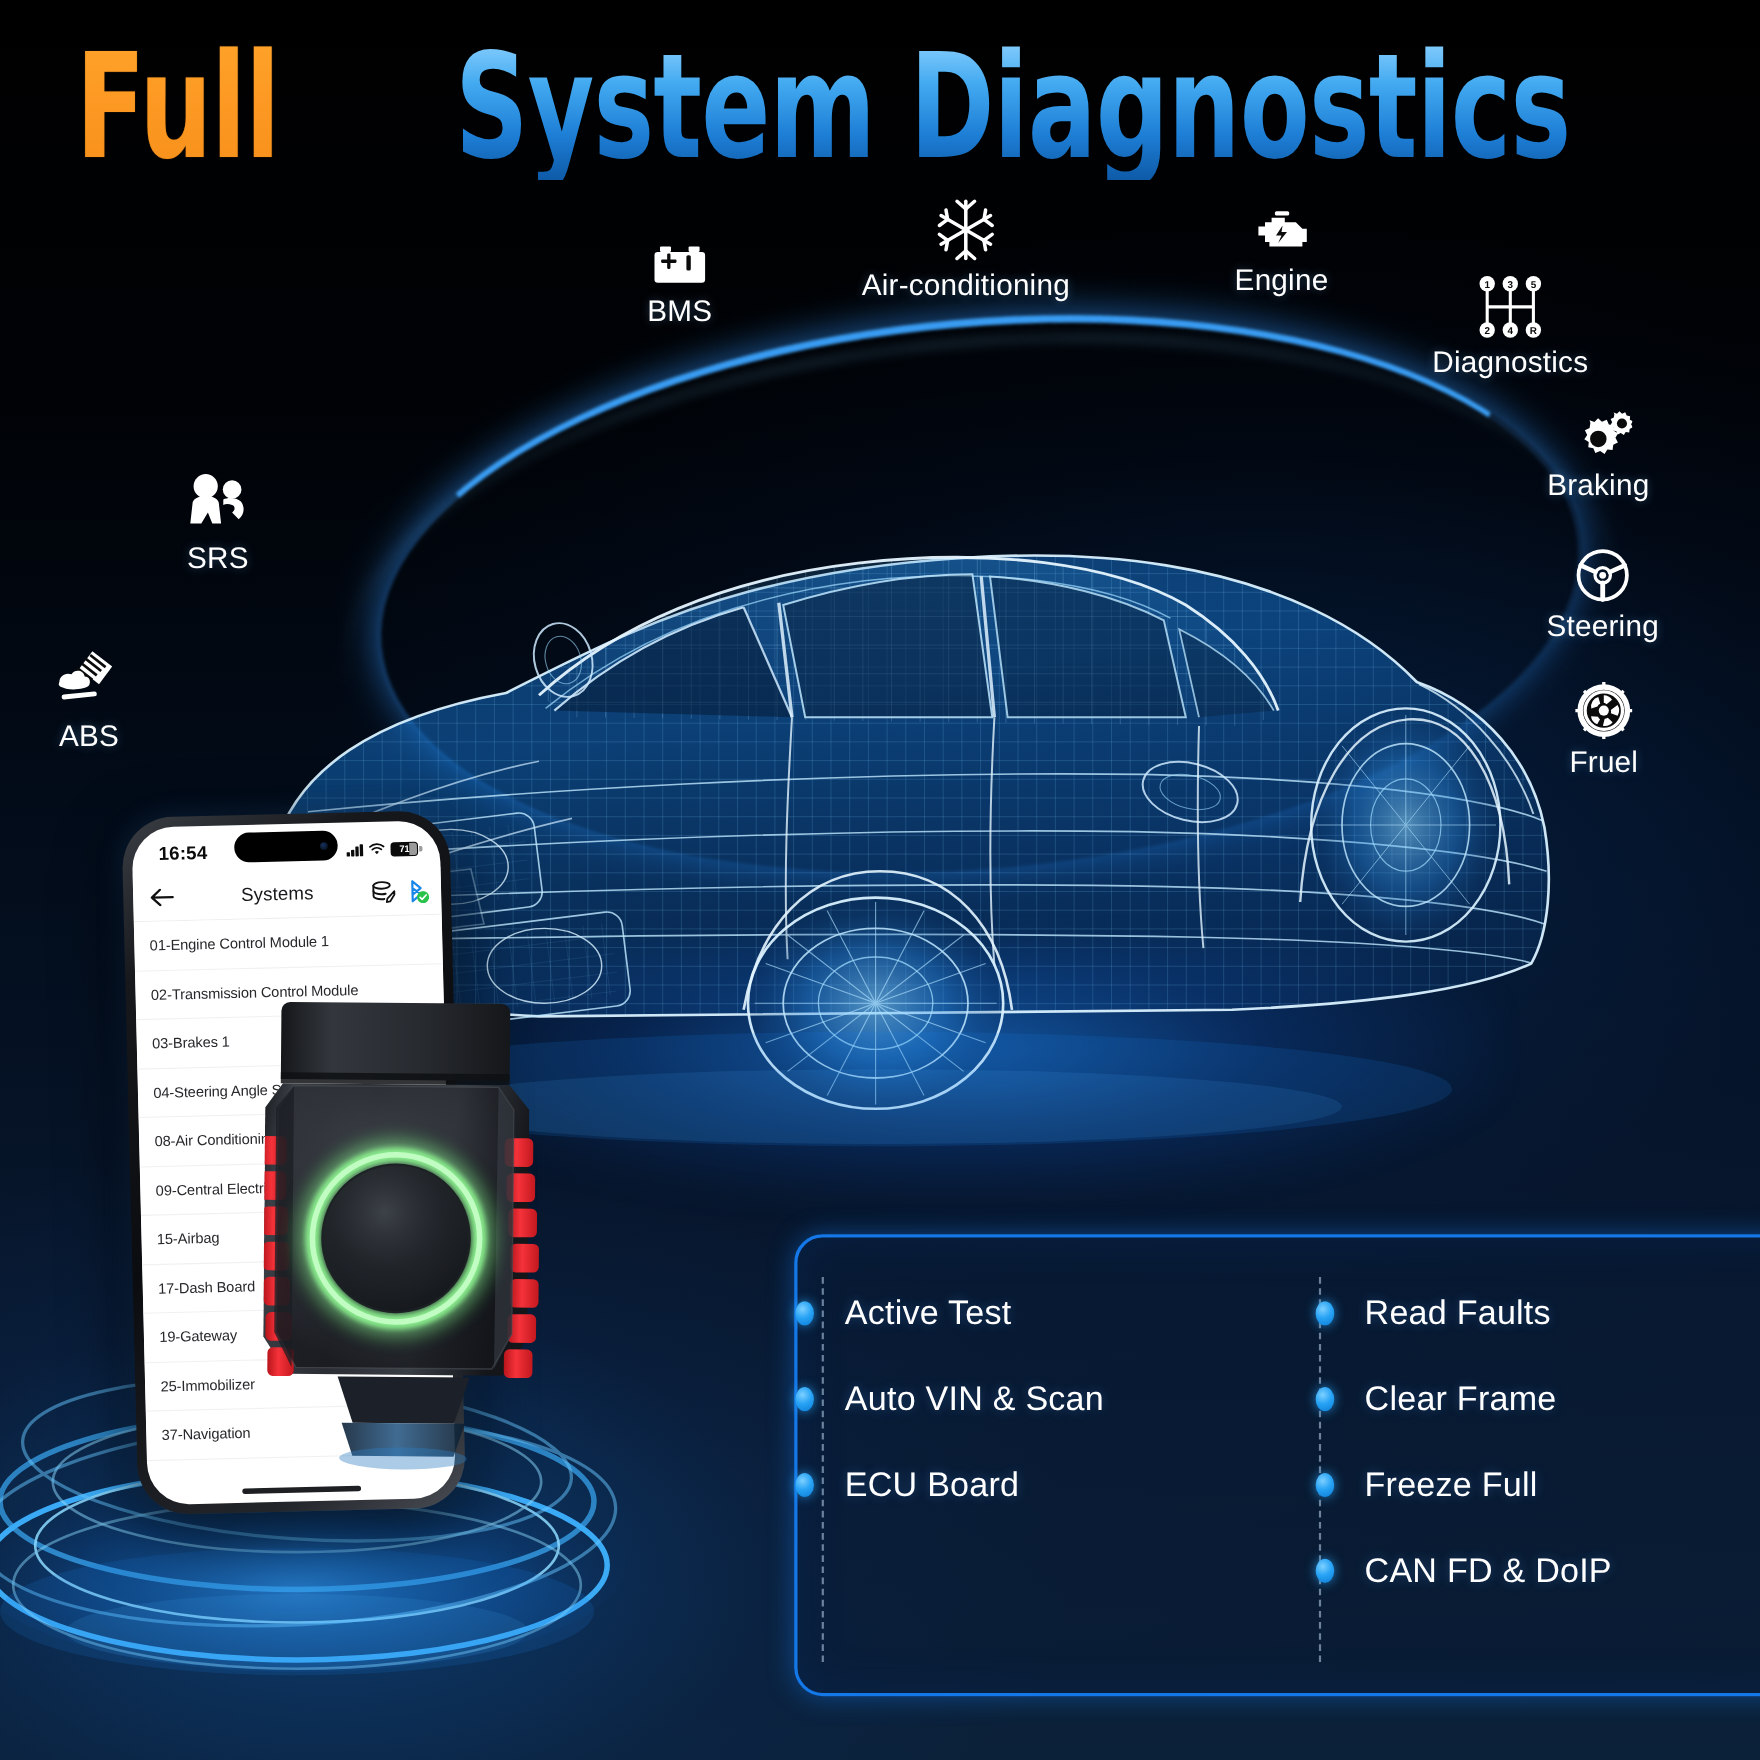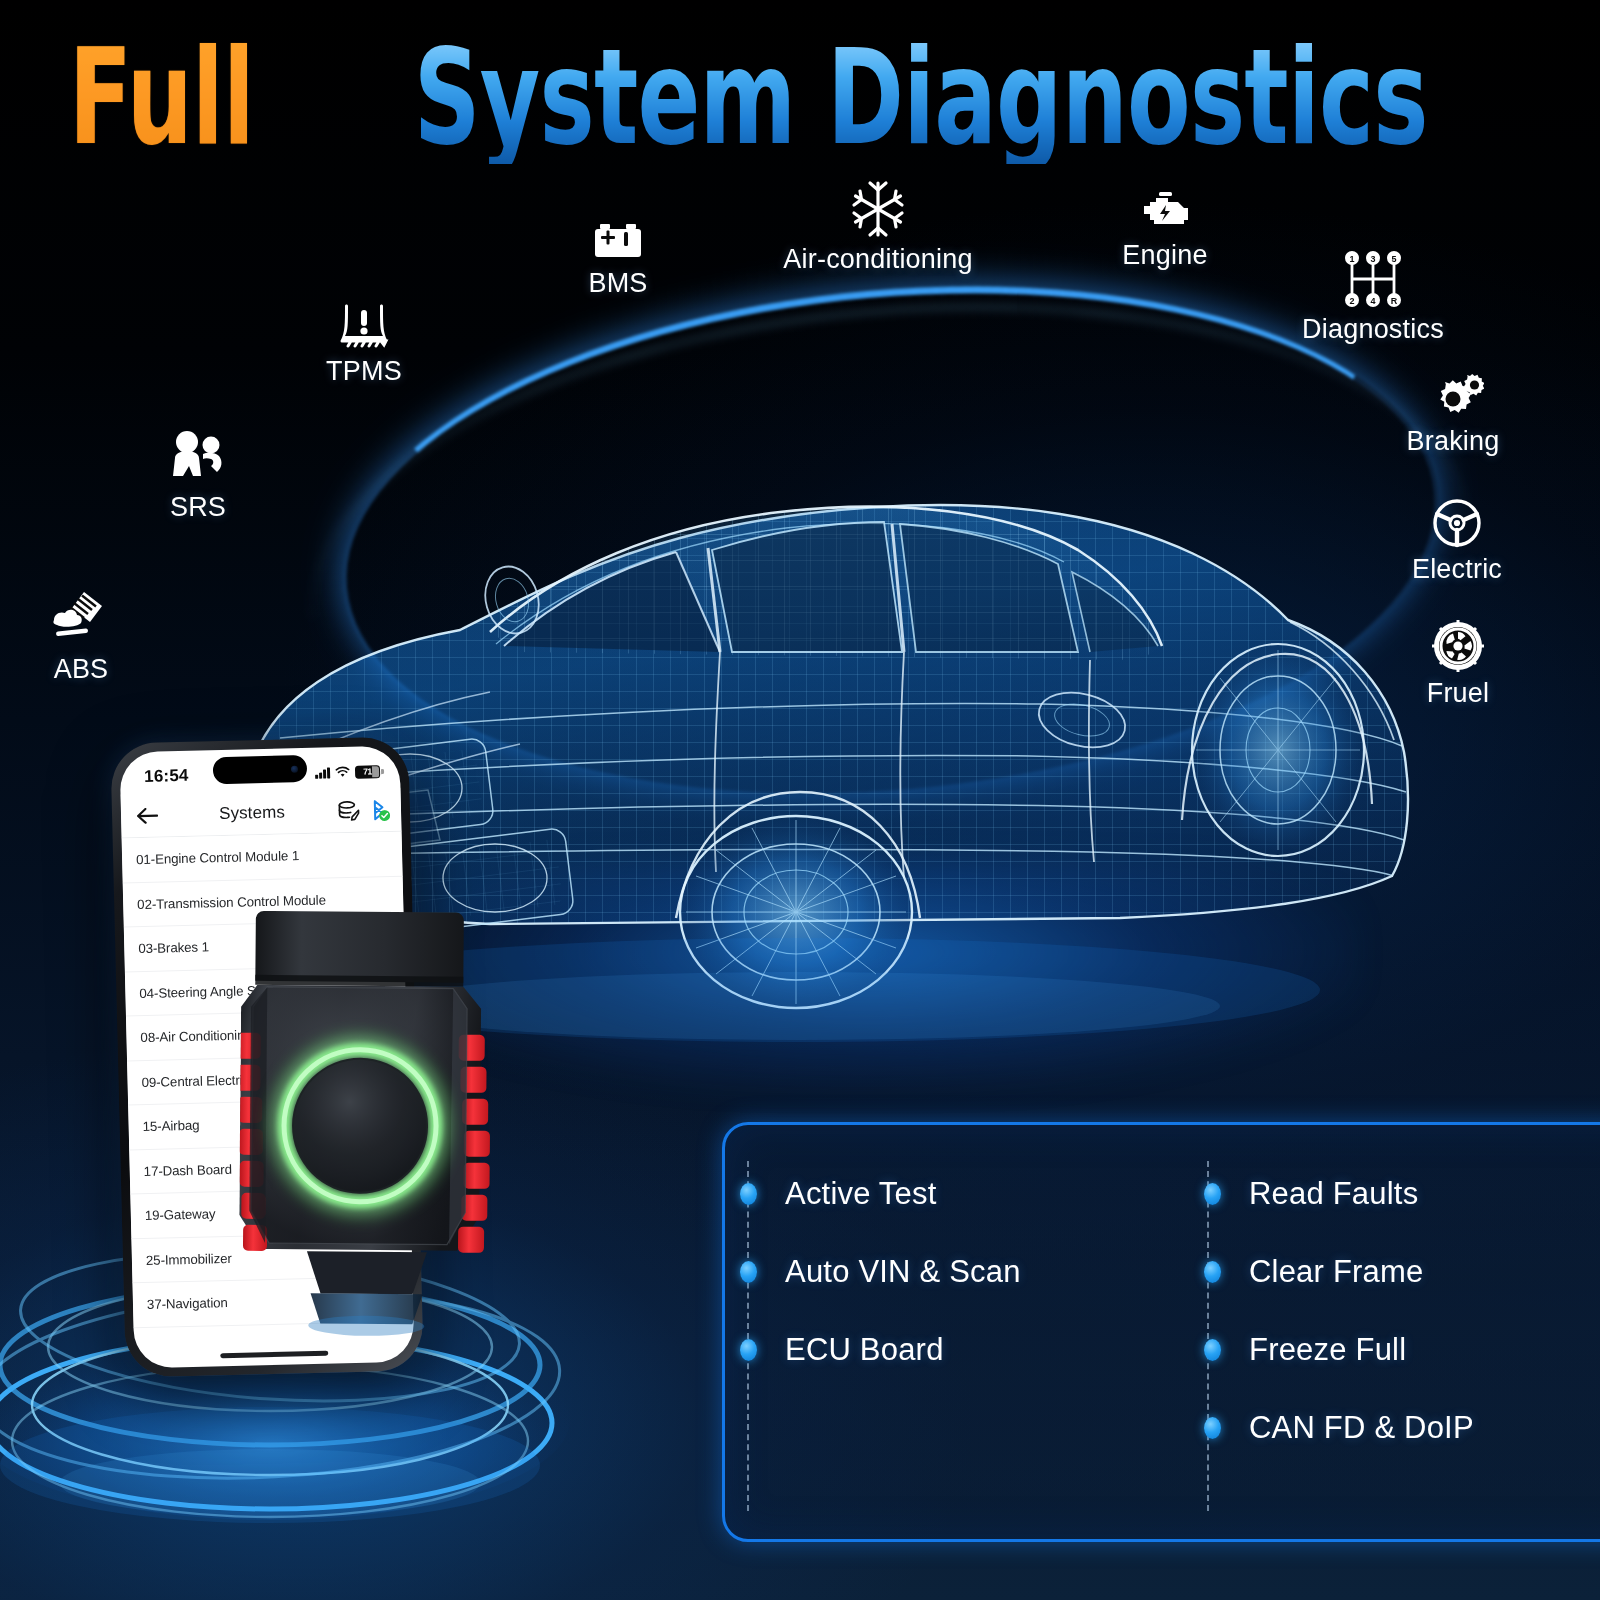--- a/index.html
+++ b/index.html
@@ -152,21 +152,21 @@
   .pedestal { position: absolute; left: -80px; top: 1215px; width: 700px; height: 330px; }
 
   
   .feat-panel {
     position: absolute; left: 722px; top: 1122px; width: 930px; height: 420px;
     border: 3px solid #1478E8; border-radius: 26px;
     background: linear-gradient(160deg, rgba(8,28,56,0.55) 0%, rgba(6,22,46,0.35) 100%);
     box-shadow: 0 0 24px rgba(20,120,232,0.45), inset 0 0 40px rgba(10,50,110,0.30);
   }
   .feat-cols { position: absolute; inset: 0; display: flex; padding: 30px 0 26px 0; }
-  .feat-col { position: relative; flex: 1; padding-left: 46px; }
+  .feat-col { position: relative; flex: 1; padding-left: 29px; }
   .feat-col.col-right { padding-left: 50px; }
   .feat-rail {
     position: absolute; left: 22px; top: 6px; bottom: 2px; width: 0;
     border-left: 2px dashed rgba(190,215,240,0.55);
   }
   .feat-item {
     position: relative; height: 78px; display: flex; align-items: center;
     color: #ffffff; font-size: 31px; font-weight: 400; white-space: nowrap;
     letter-spacing: 0.2px; text-shadow: 0 0 10px rgba(80,160,255,0.30);
   }
@@ -427,21 +427,21 @@
 
   <div class="sys-node" style="left:1372px; top:498px; width:170px;">
     <svg class="sys-icon" width="50" height="50" viewBox="0 0 50 50">
       <circle cx="25" cy="25" r="22" fill="none" stroke="#fff" stroke-width="3.4"></circle>
       <circle cx="25" cy="25" r="7" fill="none" stroke="#fff" stroke-width="3"></circle>
       <path d="M25,32 L25,47" stroke="#fff" stroke-width="4.4" stroke-linecap="round"></path>
       <path d="M18.5,22 L5,16" stroke="#fff" stroke-width="4.2" stroke-linecap="round"></path>
       <path d="M31.5,22 L45,16" stroke="#fff" stroke-width="4.2" stroke-linecap="round"></path>
       <circle cx="25" cy="25" r="3.1" fill="#fff"></circle>
     </svg>
-    <span class="sys-label">Electric</span>
+    <span class="sys-label">Steering</span>
   </div>
 
   <div class="sys-node" style="left:1382px; top:620px; width:152px;text-align:center;">
     <svg class="sys-icon" width="52" height="52" viewBox="0 0 52 52">
       <g fill="#fff">
         <circle cx="26" cy="26" r="24"></circle>
         <g stroke="#fff" stroke-width="3">
           <line x1="26" y1="0" x2="26" y2="52"></line>
             <line x1="0" y1="26" x2="52" y2="26"></line>
           <line x1="8" y1="8" x2="44" y2="44"></line>
@@ -455,30 +455,20 @@
         <path d="M26,12 a9,9 0 0 1 7.5,4.2 l-5,4 a4.6,4.6 0 0 0 -2.5,-1.4 z"></path>
         <path d="M38.5,21 a9,9 0 0 1 0,9.6 l-6.1,-2.1 a4.6,4.6 0 0 0 0,-3 z"></path>
         <path d="M34,36.5 a9,9 0 0 1 -8.8,3.2 l1.6,-6.2 a4.6,4.6 0 0 0 2.8,-1 z"></path>
         <path d="M20,38.5 a9,9 0 0 1 -5.6,-7.4 l6.4,0.4 a4.6,4.6 0 0 0 1.8,2.4 z"></path>
         <path d="M14.6,24 a9,9 0 0 1 6.4,-10.4 l1.8,6.1 a4.6,4.6 0 0 0 -2.6,2.6 z"></path>
       </g>
     </svg>
     <span class="sys-label">Fruel</span>
   </div>
 
-  <div class="sys-node" style="left:290px; top:300px; width:148px;">
-    <svg class="sys-icon" width="54" height="50" viewBox="0 0 54 50">
-      <path d="M8,6 C8,24 8,32 4,40 L50,40 C46,32 46,24 46,6
-               C46,4 43,4 43,6 C43,24 43,31 46,36 L8,36 C11,31 11,24 11,6 C11,4 8,4 8,6 Z" fill="#fff"></path>
-      <path d="M5,41 L49,41 L47,45 L44,41 M14,41 L11,46 M21,41 L18,46 M28,41 L25,46 M35,41 L32,46 M42,41 L39,46" stroke="#fff" stroke-width="3" fill="none" stroke-linecap="round"></path>
-      <rect x="24" y="10" width="6" height="16" rx="3" fill="#fff"></rect>
-      <circle cx="27" cy="31" r="3.6" fill="#fff"></circle>
-    </svg>
-    <span class="sys-label">TPMS</span>
-  </div>
 
   <div class="sys-node" style="left:132px; top:428px; width:132px;">
     <svg class="sys-icon" width="62" height="58" viewBox="0 0 62 58">
       <g fill="#fff">
         <circle cx="20" cy="14" r="11"></circle>
         <path d="M8,30 C8,26 13,23 20,23 C27,23 32,26 32,30 L34,48 L26,48 L22,38 L16,48 L6,48 Z"></path>
         <circle cx="44" cy="17" r="8.5"></circle>
         <path d="M36,26 C40,24 48,24 52,28 C56,33 55,40 50,44 L44,38 C47,36 47,32 44,31 C41,30 38,30 36,31 Z"></path>
       </g>
     </svg>

